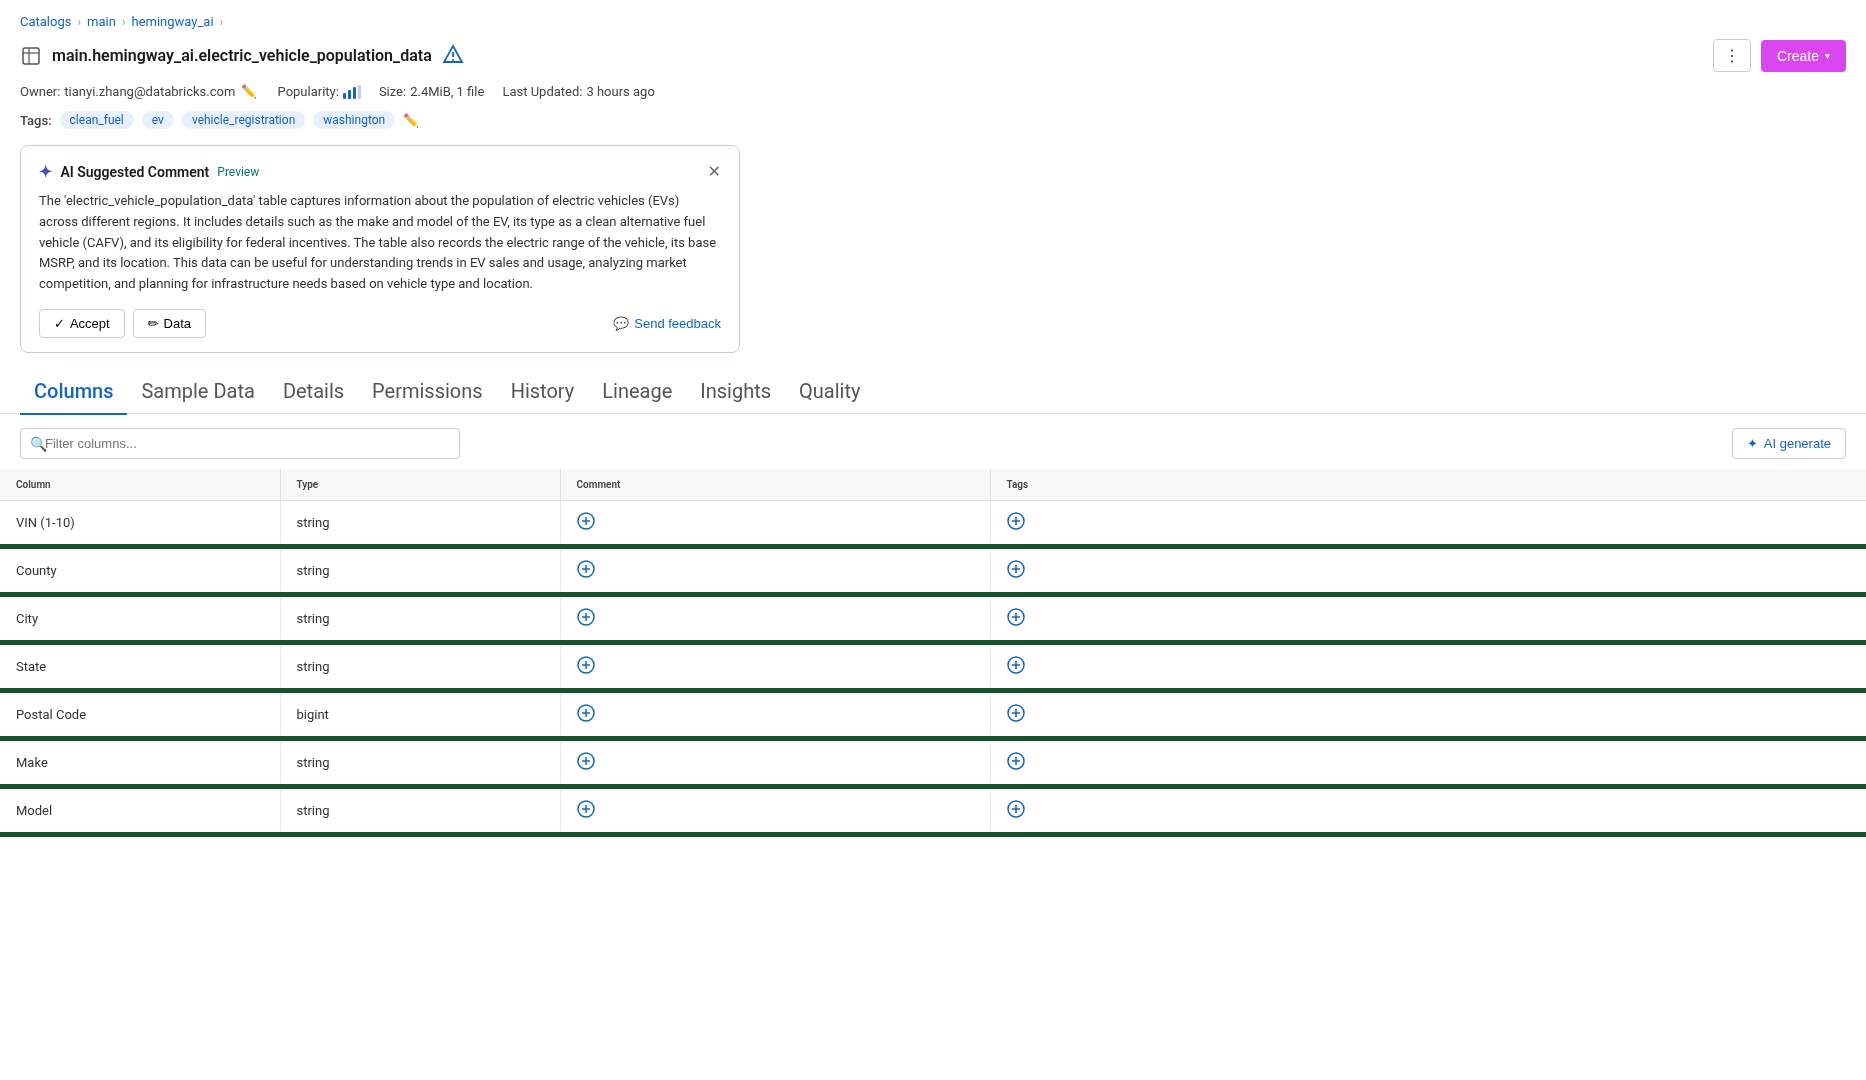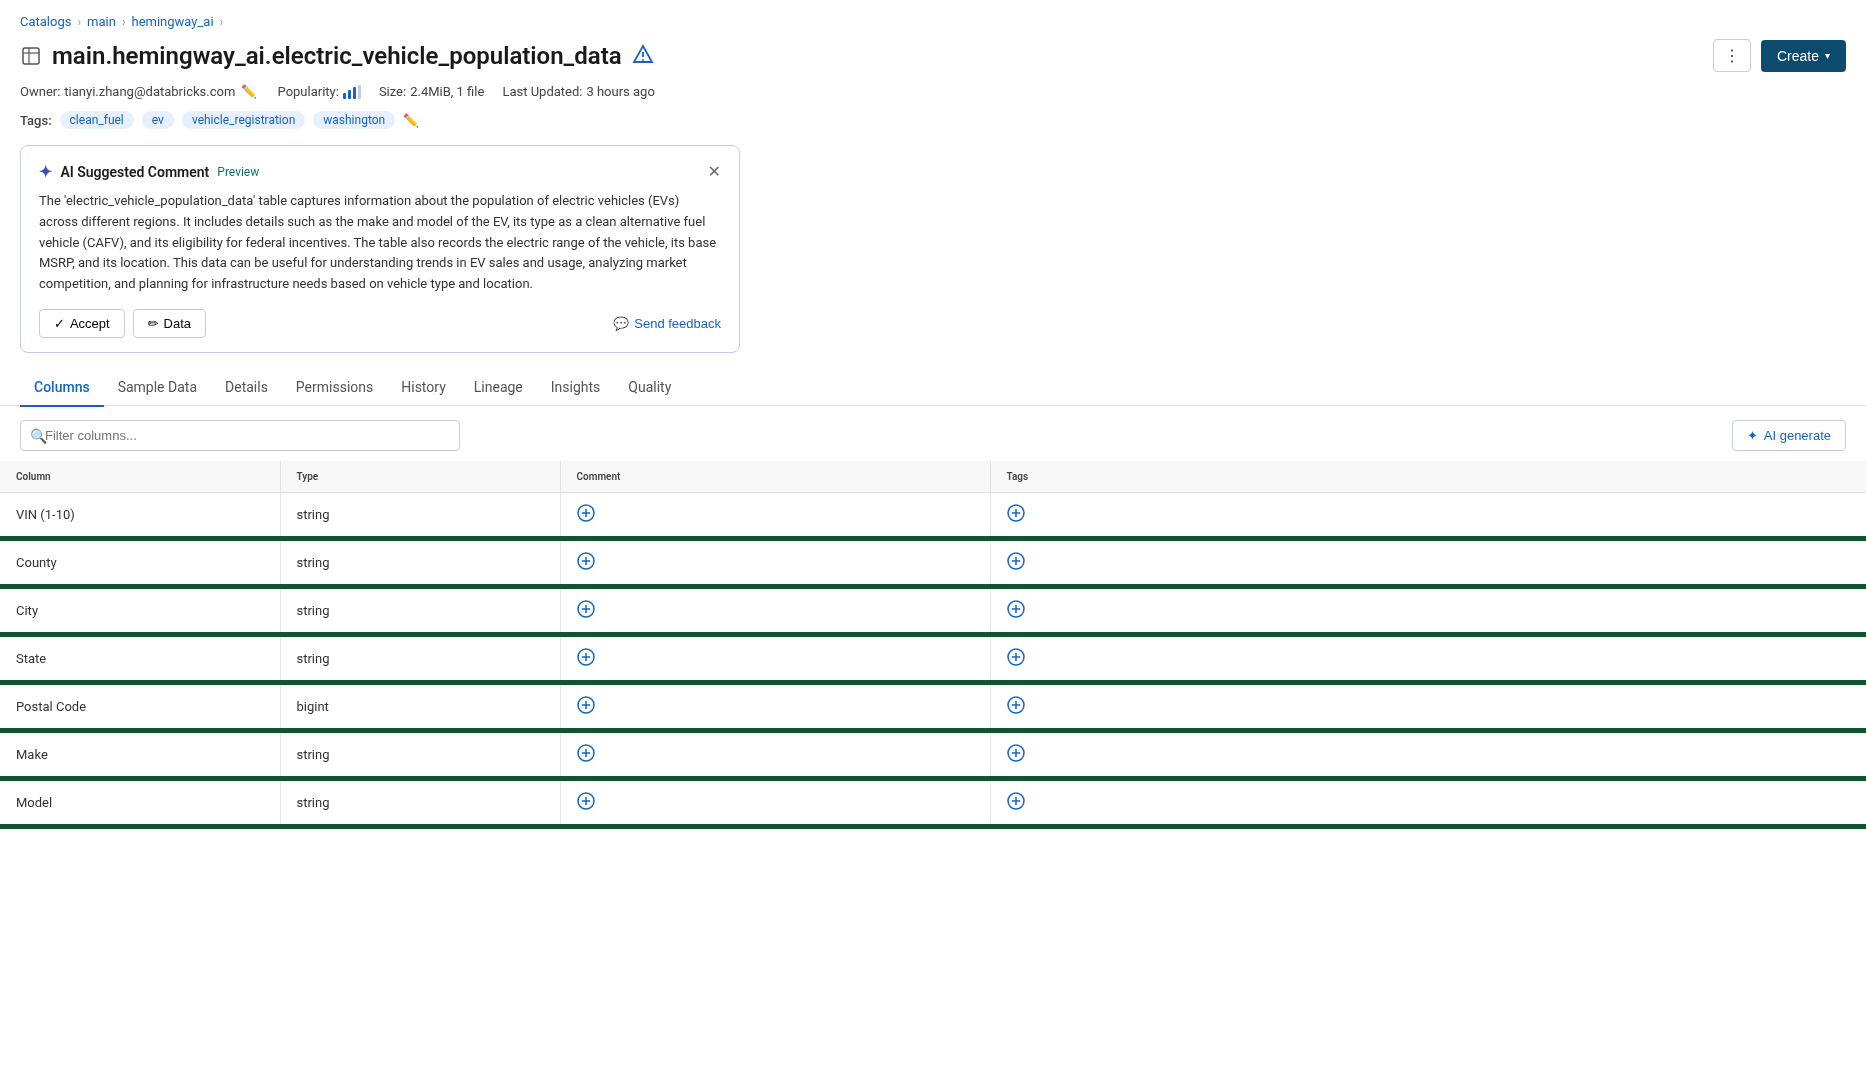--- a/index.html
+++ b/index.html
@@ -39,21 +39,21 @@
       gap: 10px;
     }
     .table-icon {
       width: 22px;
       height: 22px;
       display: flex;
       align-items: center;
       justify-content: center;
     }
     .title-text {
-      font-size: 24px;
+      font-size: 16px;
       font-weight: 600;
       color: #1a1a1a;
     }
     .unity-icon {
       color: #1565c0;
       font-size: 18px;
     }
     .title-actions {
       display: flex;
       align-items: center;
@@ -62,21 +62,21 @@
     .more-btn {
       background: none;
       border: 1px solid #ccc;
       border-radius: 4px;
       padding: 6px 10px;
       cursor: pointer;
       font-size: 16px;
       color: #333;
     }
     .create-btn {
-      background: #0c4a6e;
+      background: #d946ef;
       color: white;
       border: none;
       border-radius: 4px;
       padding: 8px 16px;
       font-size: 14px;
       font-weight: 500;
       cursor: pointer;
       display: flex;
       align-items: center;
       gap: 6px;
@@ -224,21 +224,21 @@
     .tabs-row {
       display: flex;
       align-items: center;
       border-bottom: 1.5px solid #e0e0e0;
       padding: 0 20px;
       margin-bottom: 0;
     }
     .tab {
       padding: 10px 14px;
       cursor: pointer;
-      font-size: 14px;
+      font-size: 20px;
       color: #555;
       border-bottom: 2.5px solid transparent;
       margin-bottom: -1.5px;
       white-space: nowrap;
     }
     .tab.active {
       color: #1565c0;
       border-bottom-color: #1565c0;
       font-weight: 500;
     }

